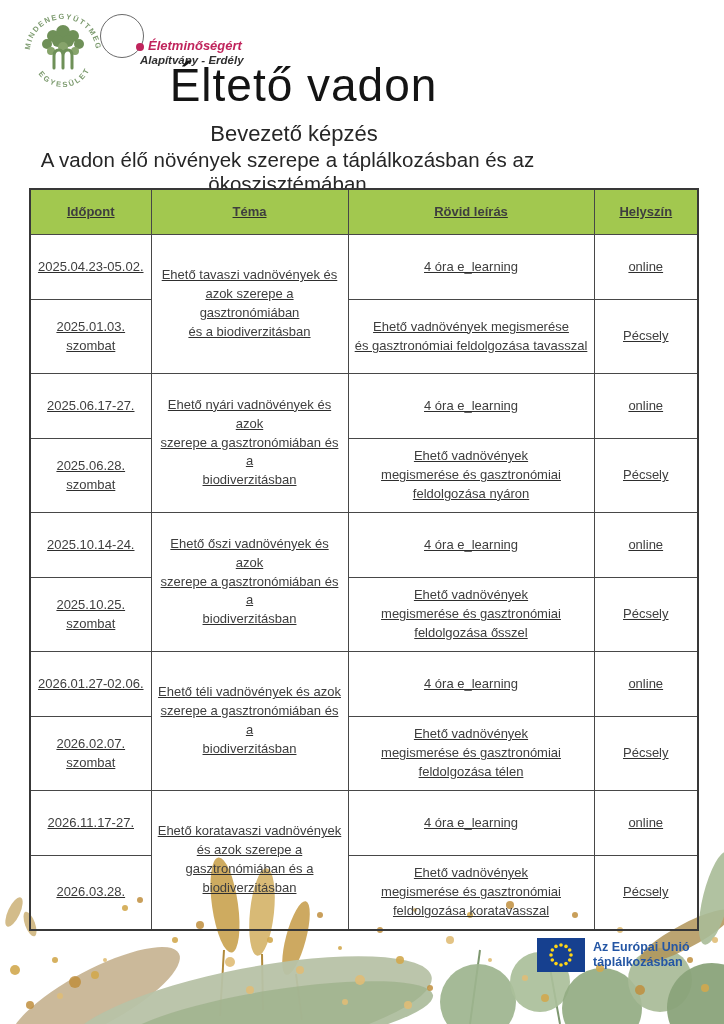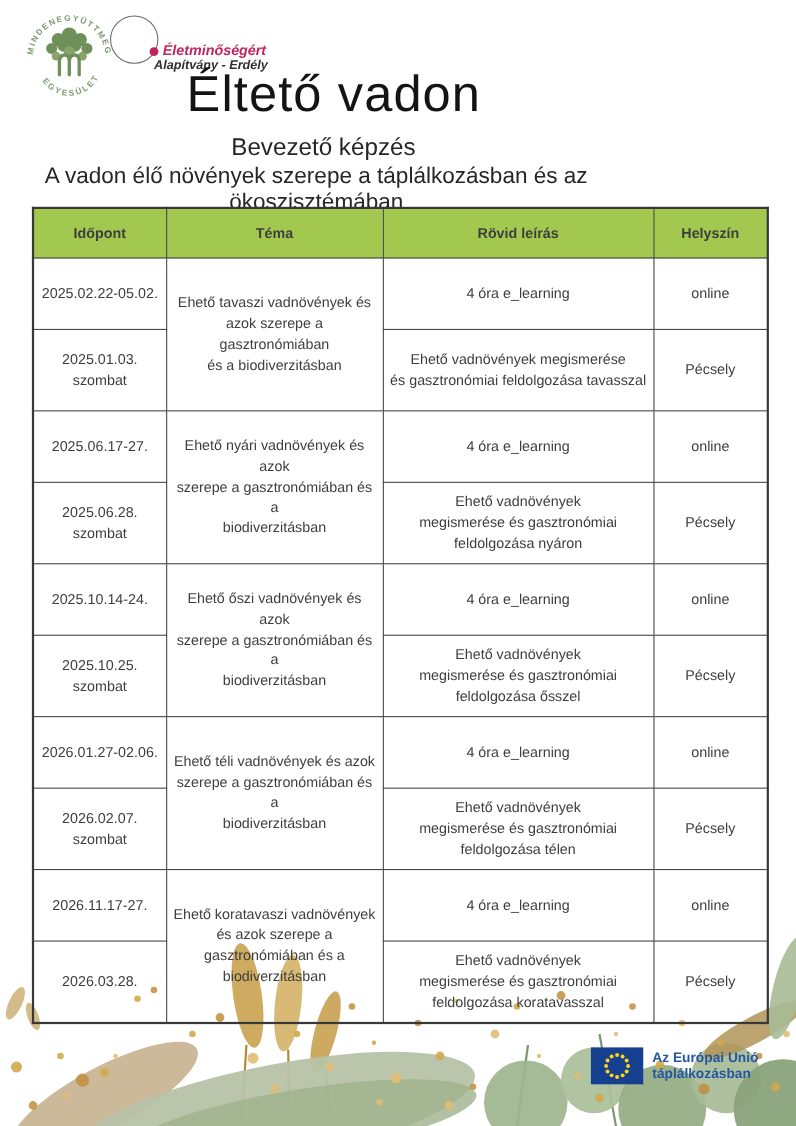--- a/index.html
+++ b/index.html
@@ -17,33 +17,33 @@
   .found-name{position:absolute;left:50px;top:26px;font-size:13px;font-style:italic;font-weight:700;color:#c0245c;white-space:nowrap;}
   .found-sub{position:absolute;left:42px;top:42px;font-size:11.5px;font-style:italic;font-weight:700;color:#2f2f2f;white-space:nowrap;text-align:center;}
   .page-title{position:absolute;left:0;top:58px;width:607px;text-align:center;
     font-size:46px;font-weight:500;letter-spacing:1px;color:#141414;}
   .subtitle1{position:absolute;left:0;top:121px;width:588px;text-align:center;
     font-size:22px;font-weight:400;color:#262626;}
   .subtitle2{position:absolute;left:0;top:148px;width:575px;text-align:center;
     font-size:20.5px;font-weight:400;color:#262626;}
   
   .schedule-wrap{position:absolute;left:29px;top:188px;z-index:2;}
-  table.schedule{border-collapse:collapse;table-layout:fixed;width:668px;background:transparent;}
+  table.schedule{border-collapse:collapse;table-layout:fixed;width:668px;background:transparent;text-decoration:underline;}
   table.schedule td,table.schedule th{
     border:1.5px solid #474747;text-align:center;vertical-align:middle;
     font-size:13px;color:#3e3e3e;padding:2px 6px;white-space:pre-line;line-height:1.45;
   }
   table.schedule{border:2px solid #383838;}
   th.hdr{background:#a2c84f;color:#1b1b1b;font-size:13.5px;font-weight:700;height:40px;white-space:nowrap;}
   tr.row-a td{height:60px;}
   tr.row-b td{height:69px;}
   td.c-tema{padding:2px 12px;}
   td.c-desc{padding:2px 10px;}
   
-  .eu-block{position:absolute;left:537px;top:938px;z-index:3;display:flex;align-items:center;margin-top:14px;}
+  .eu-block{position:absolute;left:537px;top:938px;z-index:3;display:flex;align-items:center;}
   .eu-flag{width:48px;height:34px;display:block;}
   .eu-text{margin-left:8px;font-size:12.5px;font-weight:700;color:#2456a4;line-height:15px;}
   
   .decor{position:absolute;left:0;top:820px;width:724px;height:204px;z-index:0;}
 </style>
 </head>
 <body>
 
 <svg class="decor" viewBox="0 0 724 204" aria-hidden="true">
 
@@ -168,21 +168,21 @@
       </colgroup>
   <tbody>
         <tr>
     <th class="hdr">Időpont</th>
     <th class="hdr">Téma</th>
     <th class="hdr">Rövid leírás</th>
     <th class="hdr">Helyszín</th>
   </tr>
 
   <tr class="row-a">
-    <td class="c-date">2025.02.22-05.02.</td>
+    <td class="c-date">2025.04.23-05.02.</td>
     <td class="c-tema" rowspan="2">Ehető tavaszi vadnövények és
 azok szerepe a gasztronómiában
 és a biodiverzitásban</td>
     <td class="c-desc">4 óra e_learning</td>
     <td class="c-loc">online</td>
   </tr>
   <tr class="row-b">
     <td class="c-date">2025.01.03.
 szombat</td>
     <td class="c-desc">Ehető vadnövények megismerése

